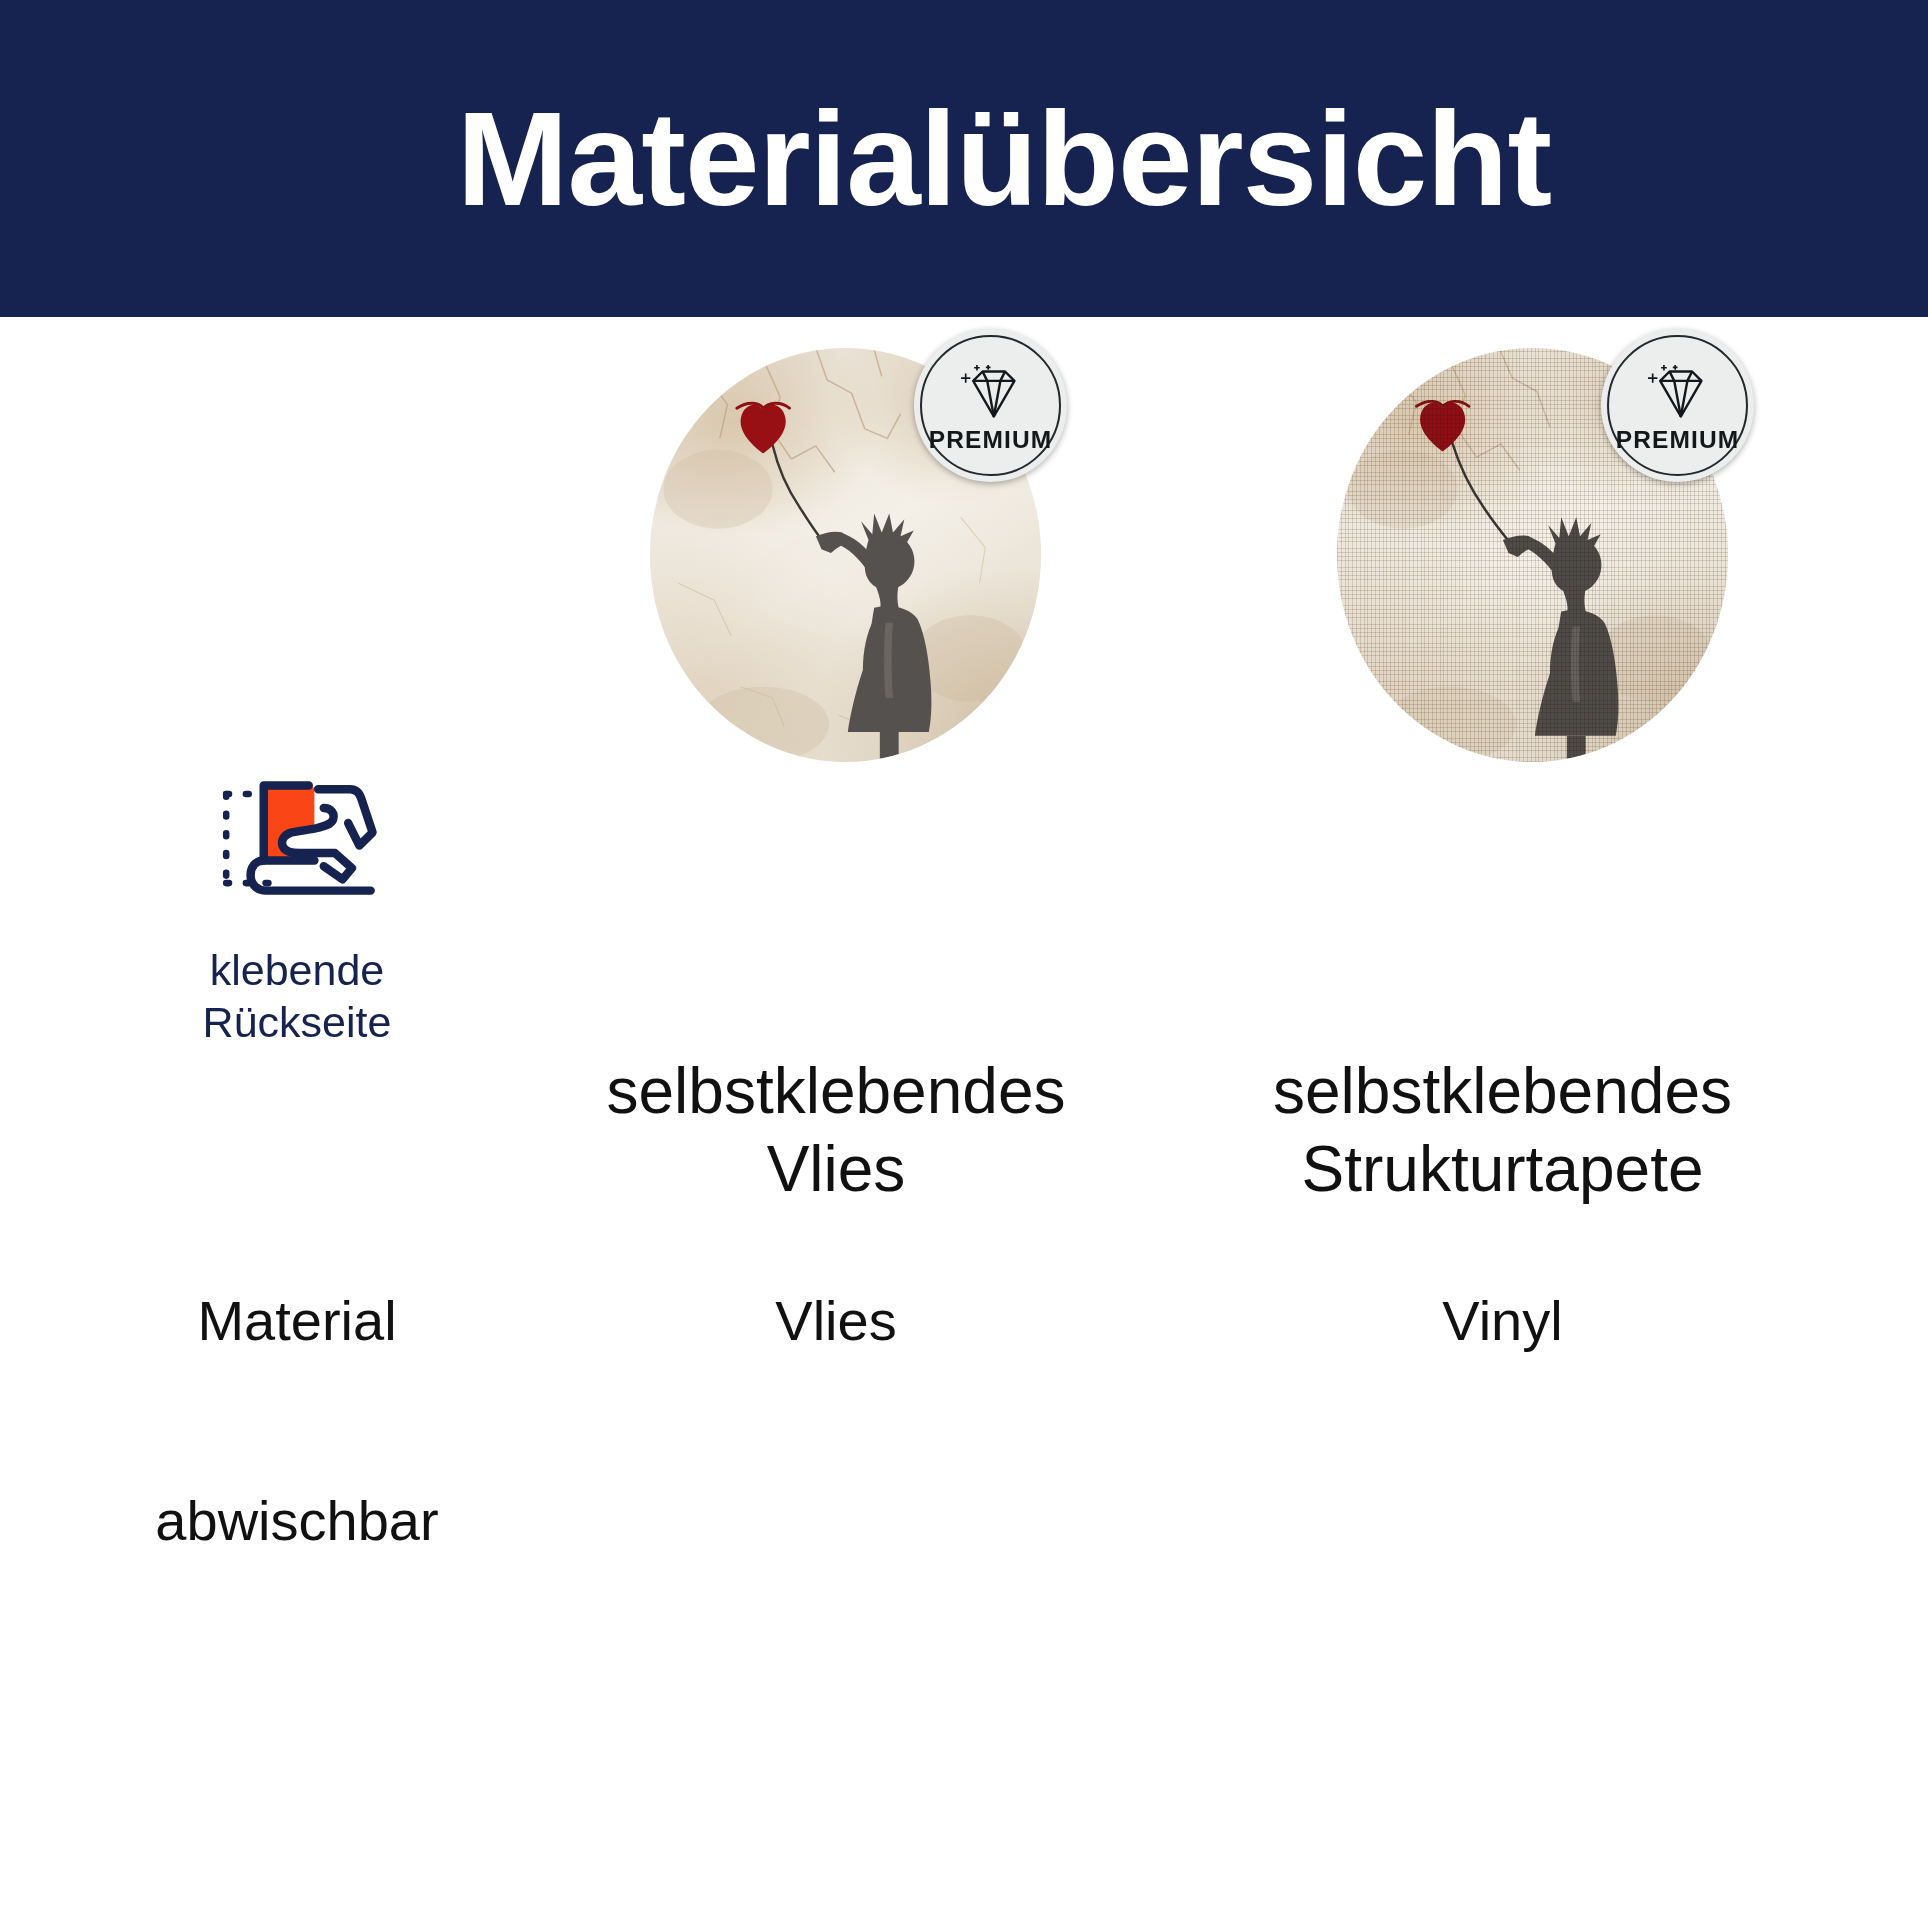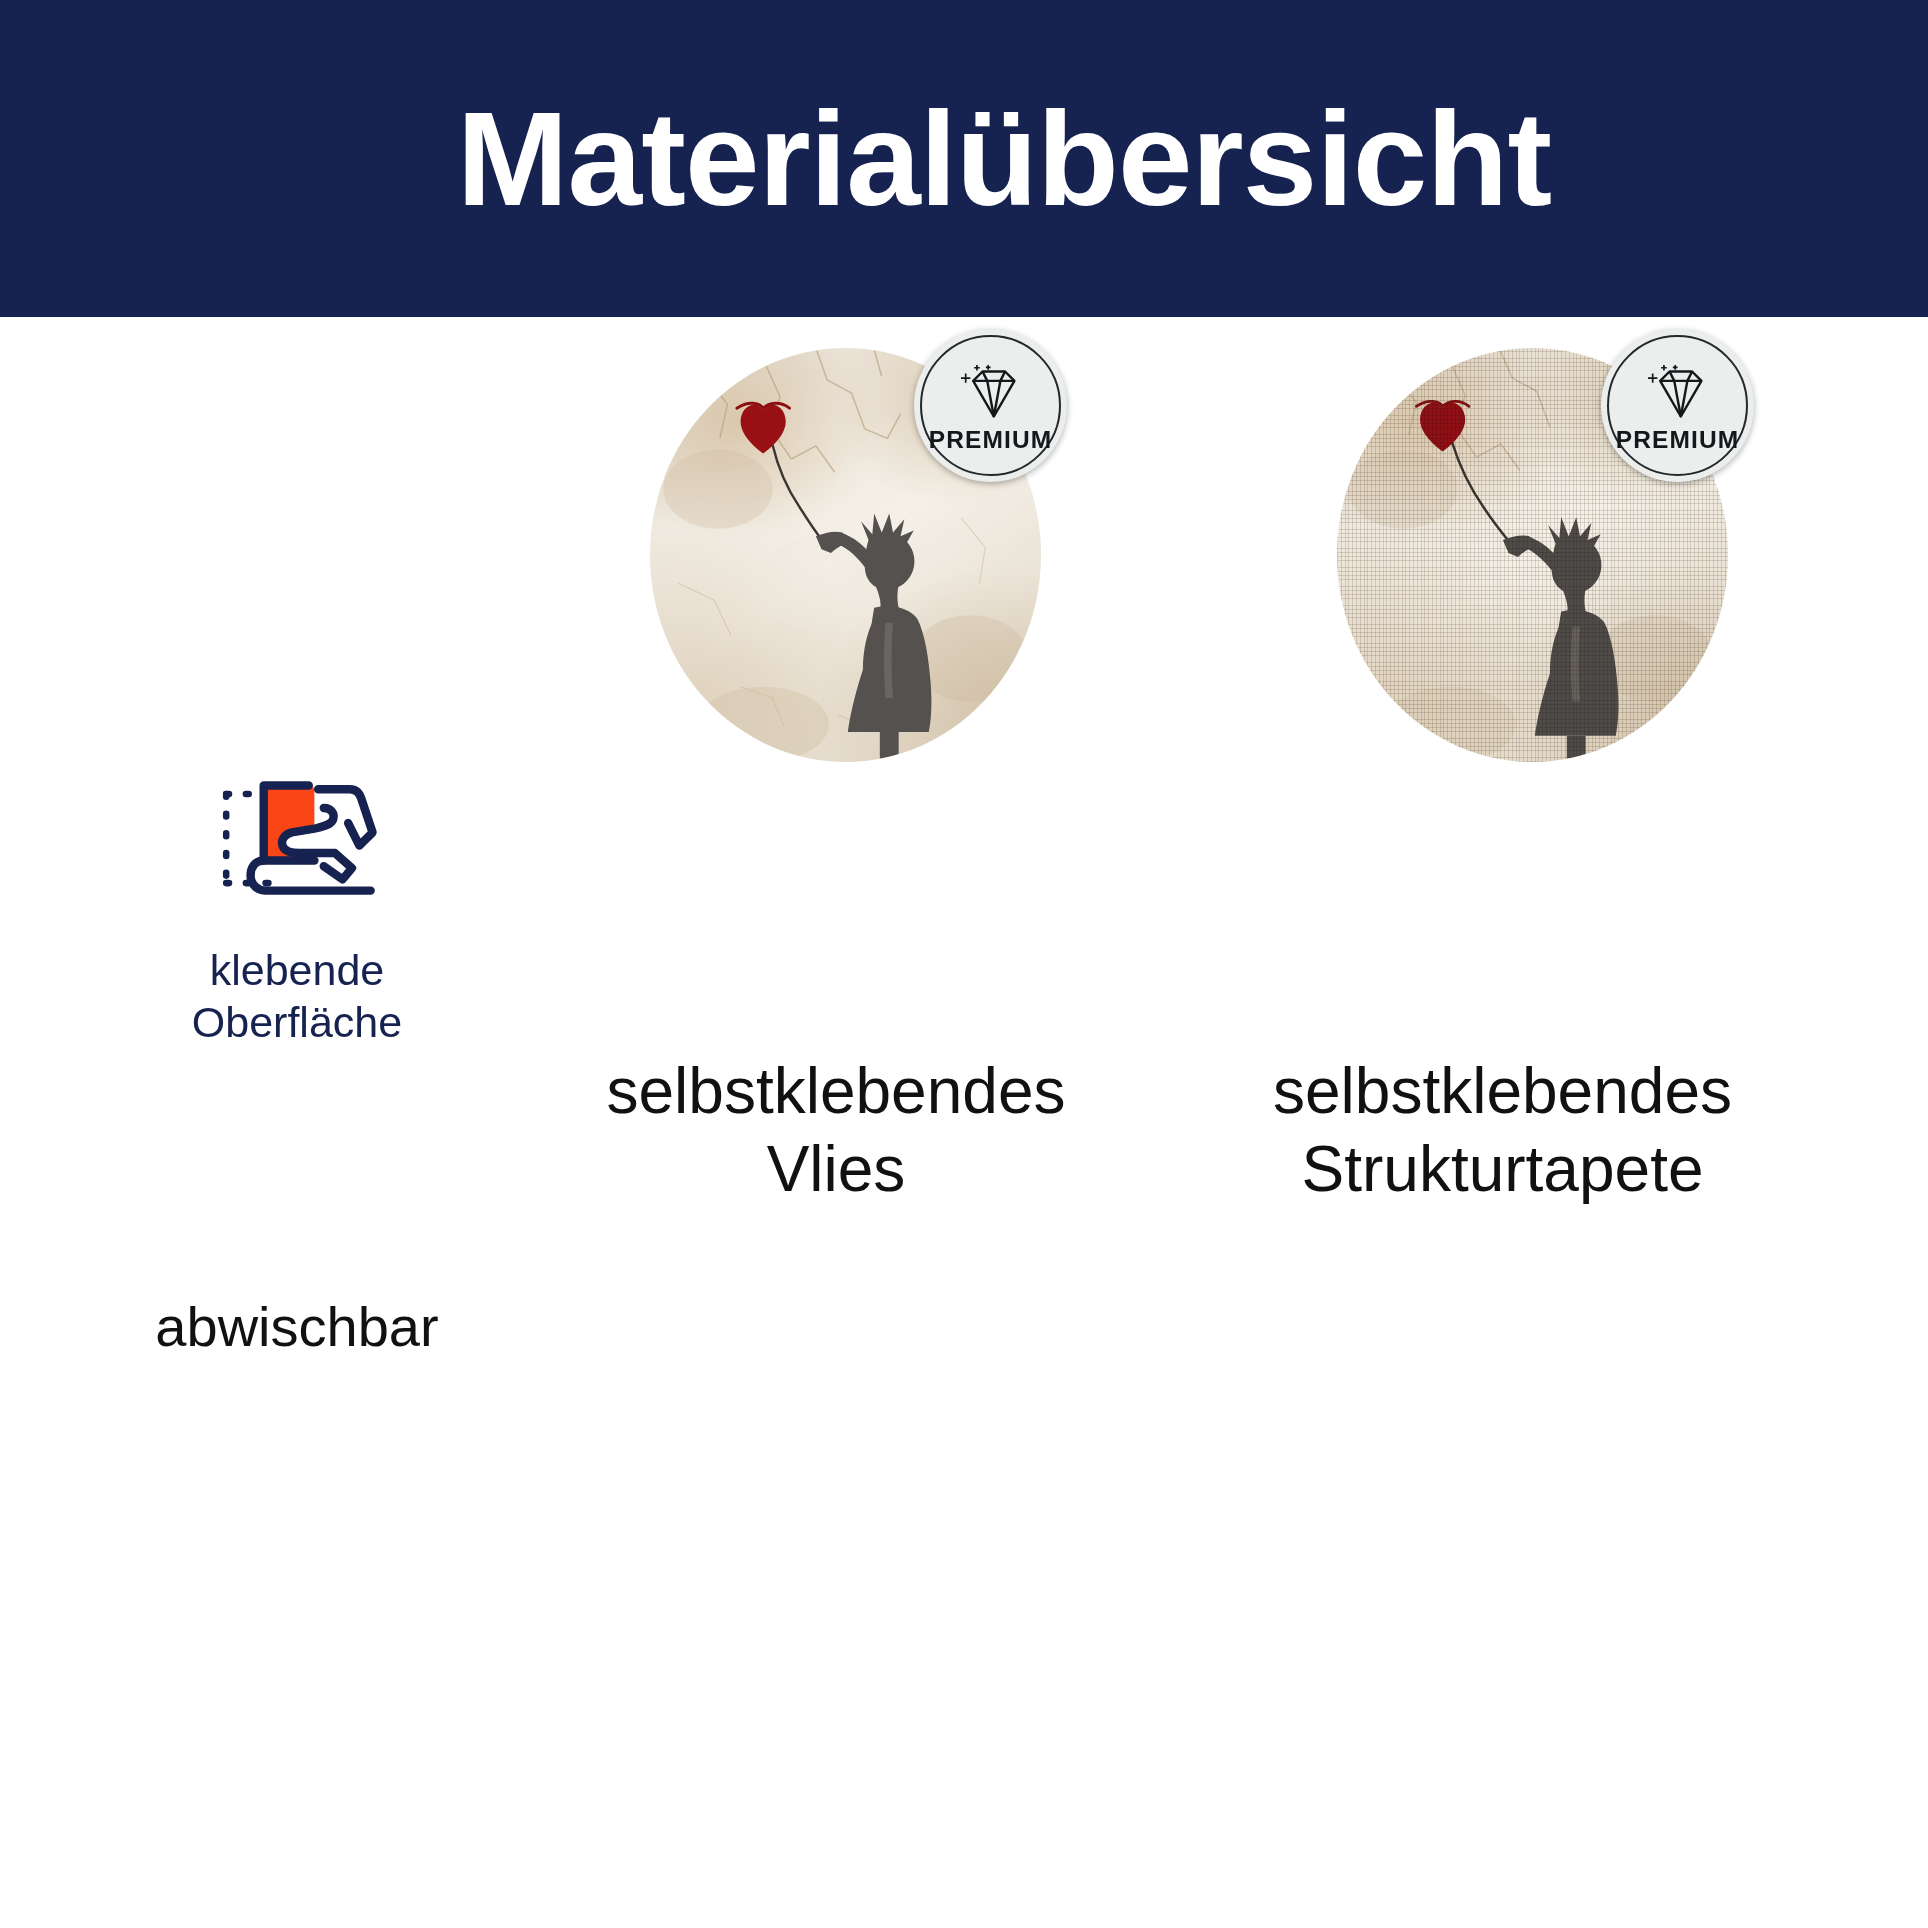--- a/index.html
+++ b/index.html
@@ -322,37 +322,42 @@
 
           <g stroke="#16224f" stroke-width="9" fill="#ffffff" stroke-linejoin="round" stroke-linecap="round">
             <path d="M114 28 L148 28 C154 28 158 32 160 38 L172 74 L158 88 L146 64"></path>
             <path d="M120 48 C128 48 132 54 130 60 C128 66 118 68 110 70 L86 74 C78 76 74 82 76 88
                      C78 94 86 96 94 96 L132 96 L150 112 L140 124 L120 110"></path>
           </g>
         </svg>
       </div>
       <div class="kleb-label">
         <span>klebende</span><br>
-        <span>Oberfläche</span>
+        <span>Rückseite</span>
       </div>
     </td>
     <td class="vline-a">
       <div class="hdr-val">
         <span>selbstklebendes</span><br>
         <span>Vlies</span>
       </div>
     </td>
     <td class="vline-b">
       <div class="hdr-val">
         <span>selbstklebendes</span><br>
         <span>Strukturtapete</span>
       </div>
     </td>
   </tr>
 
+  <tr class="r-material">
+    <td class="rowline cell-label">Material</td>
+    <td class="rowline vline-a cell-val">Vlies</td>
+    <td class="rowline vline-b cell-val">Vinyl</td>
+  </tr>
 
 
 
   <tr class="r-abwischbar">
     <td class="rowline cell-label">abwischbar</td>
     <td class="rowline vline-a wipe-cell" colspan="2">
       
     </td>
   </tr>
 

